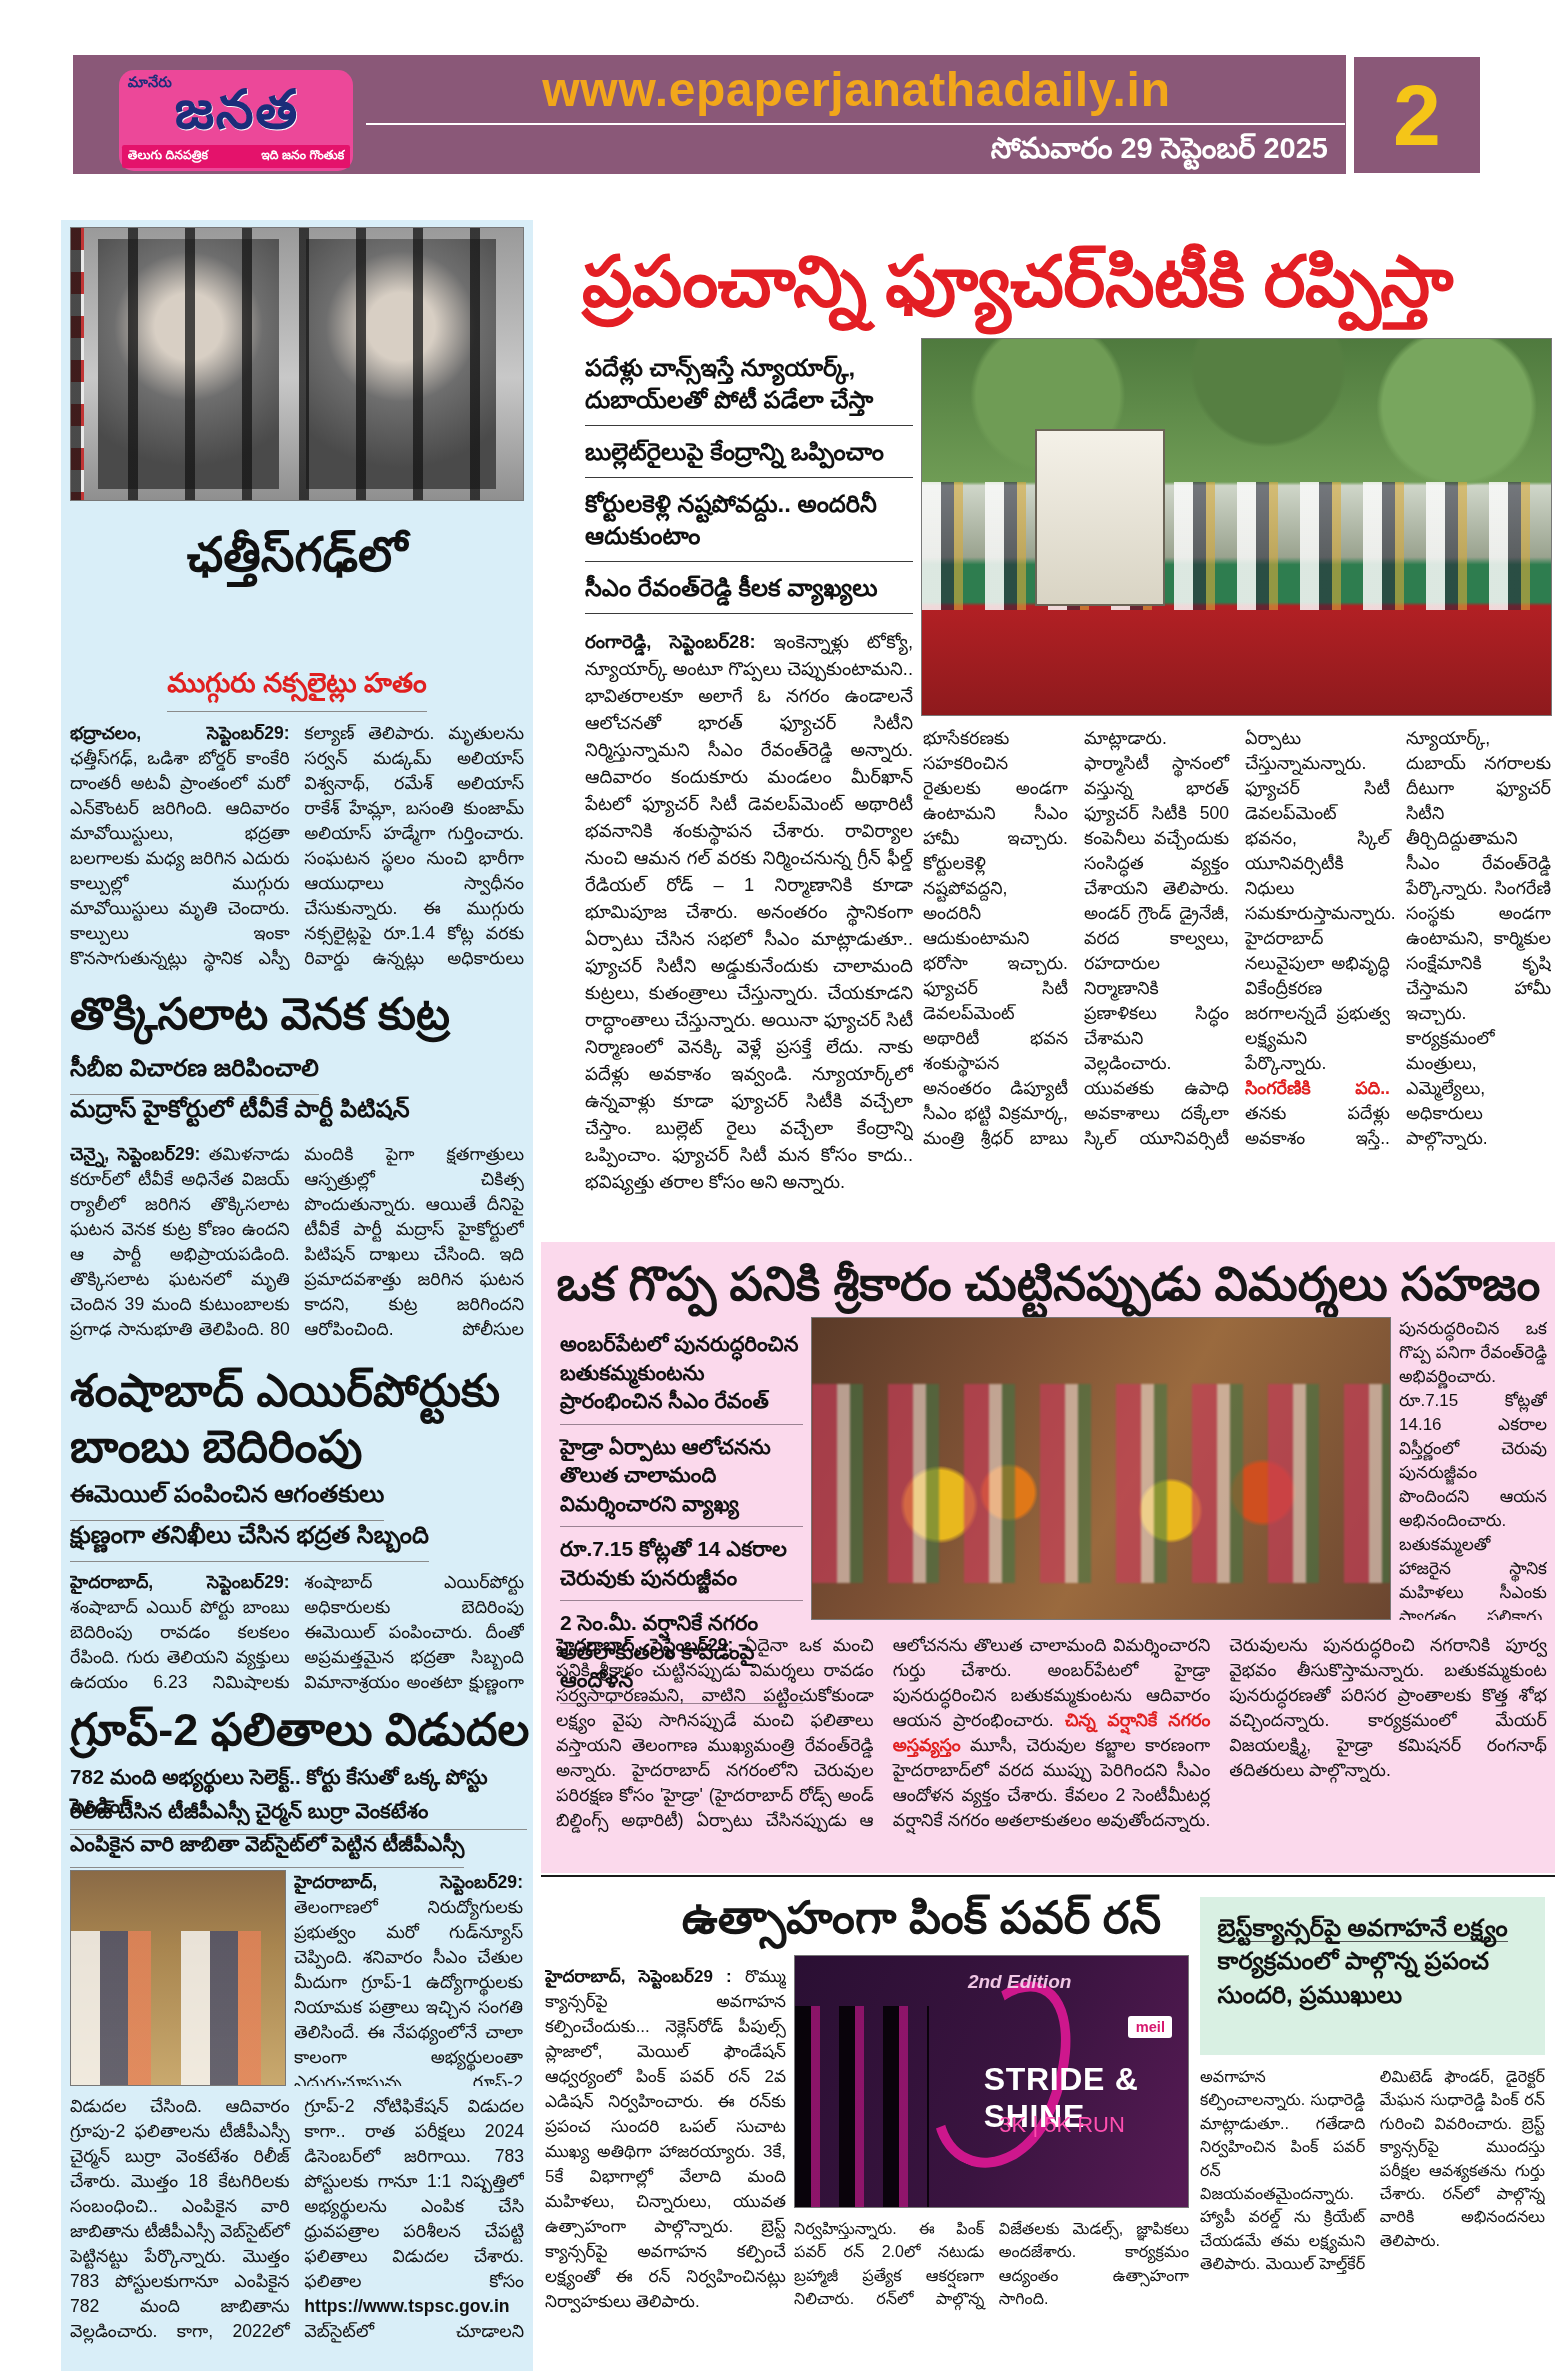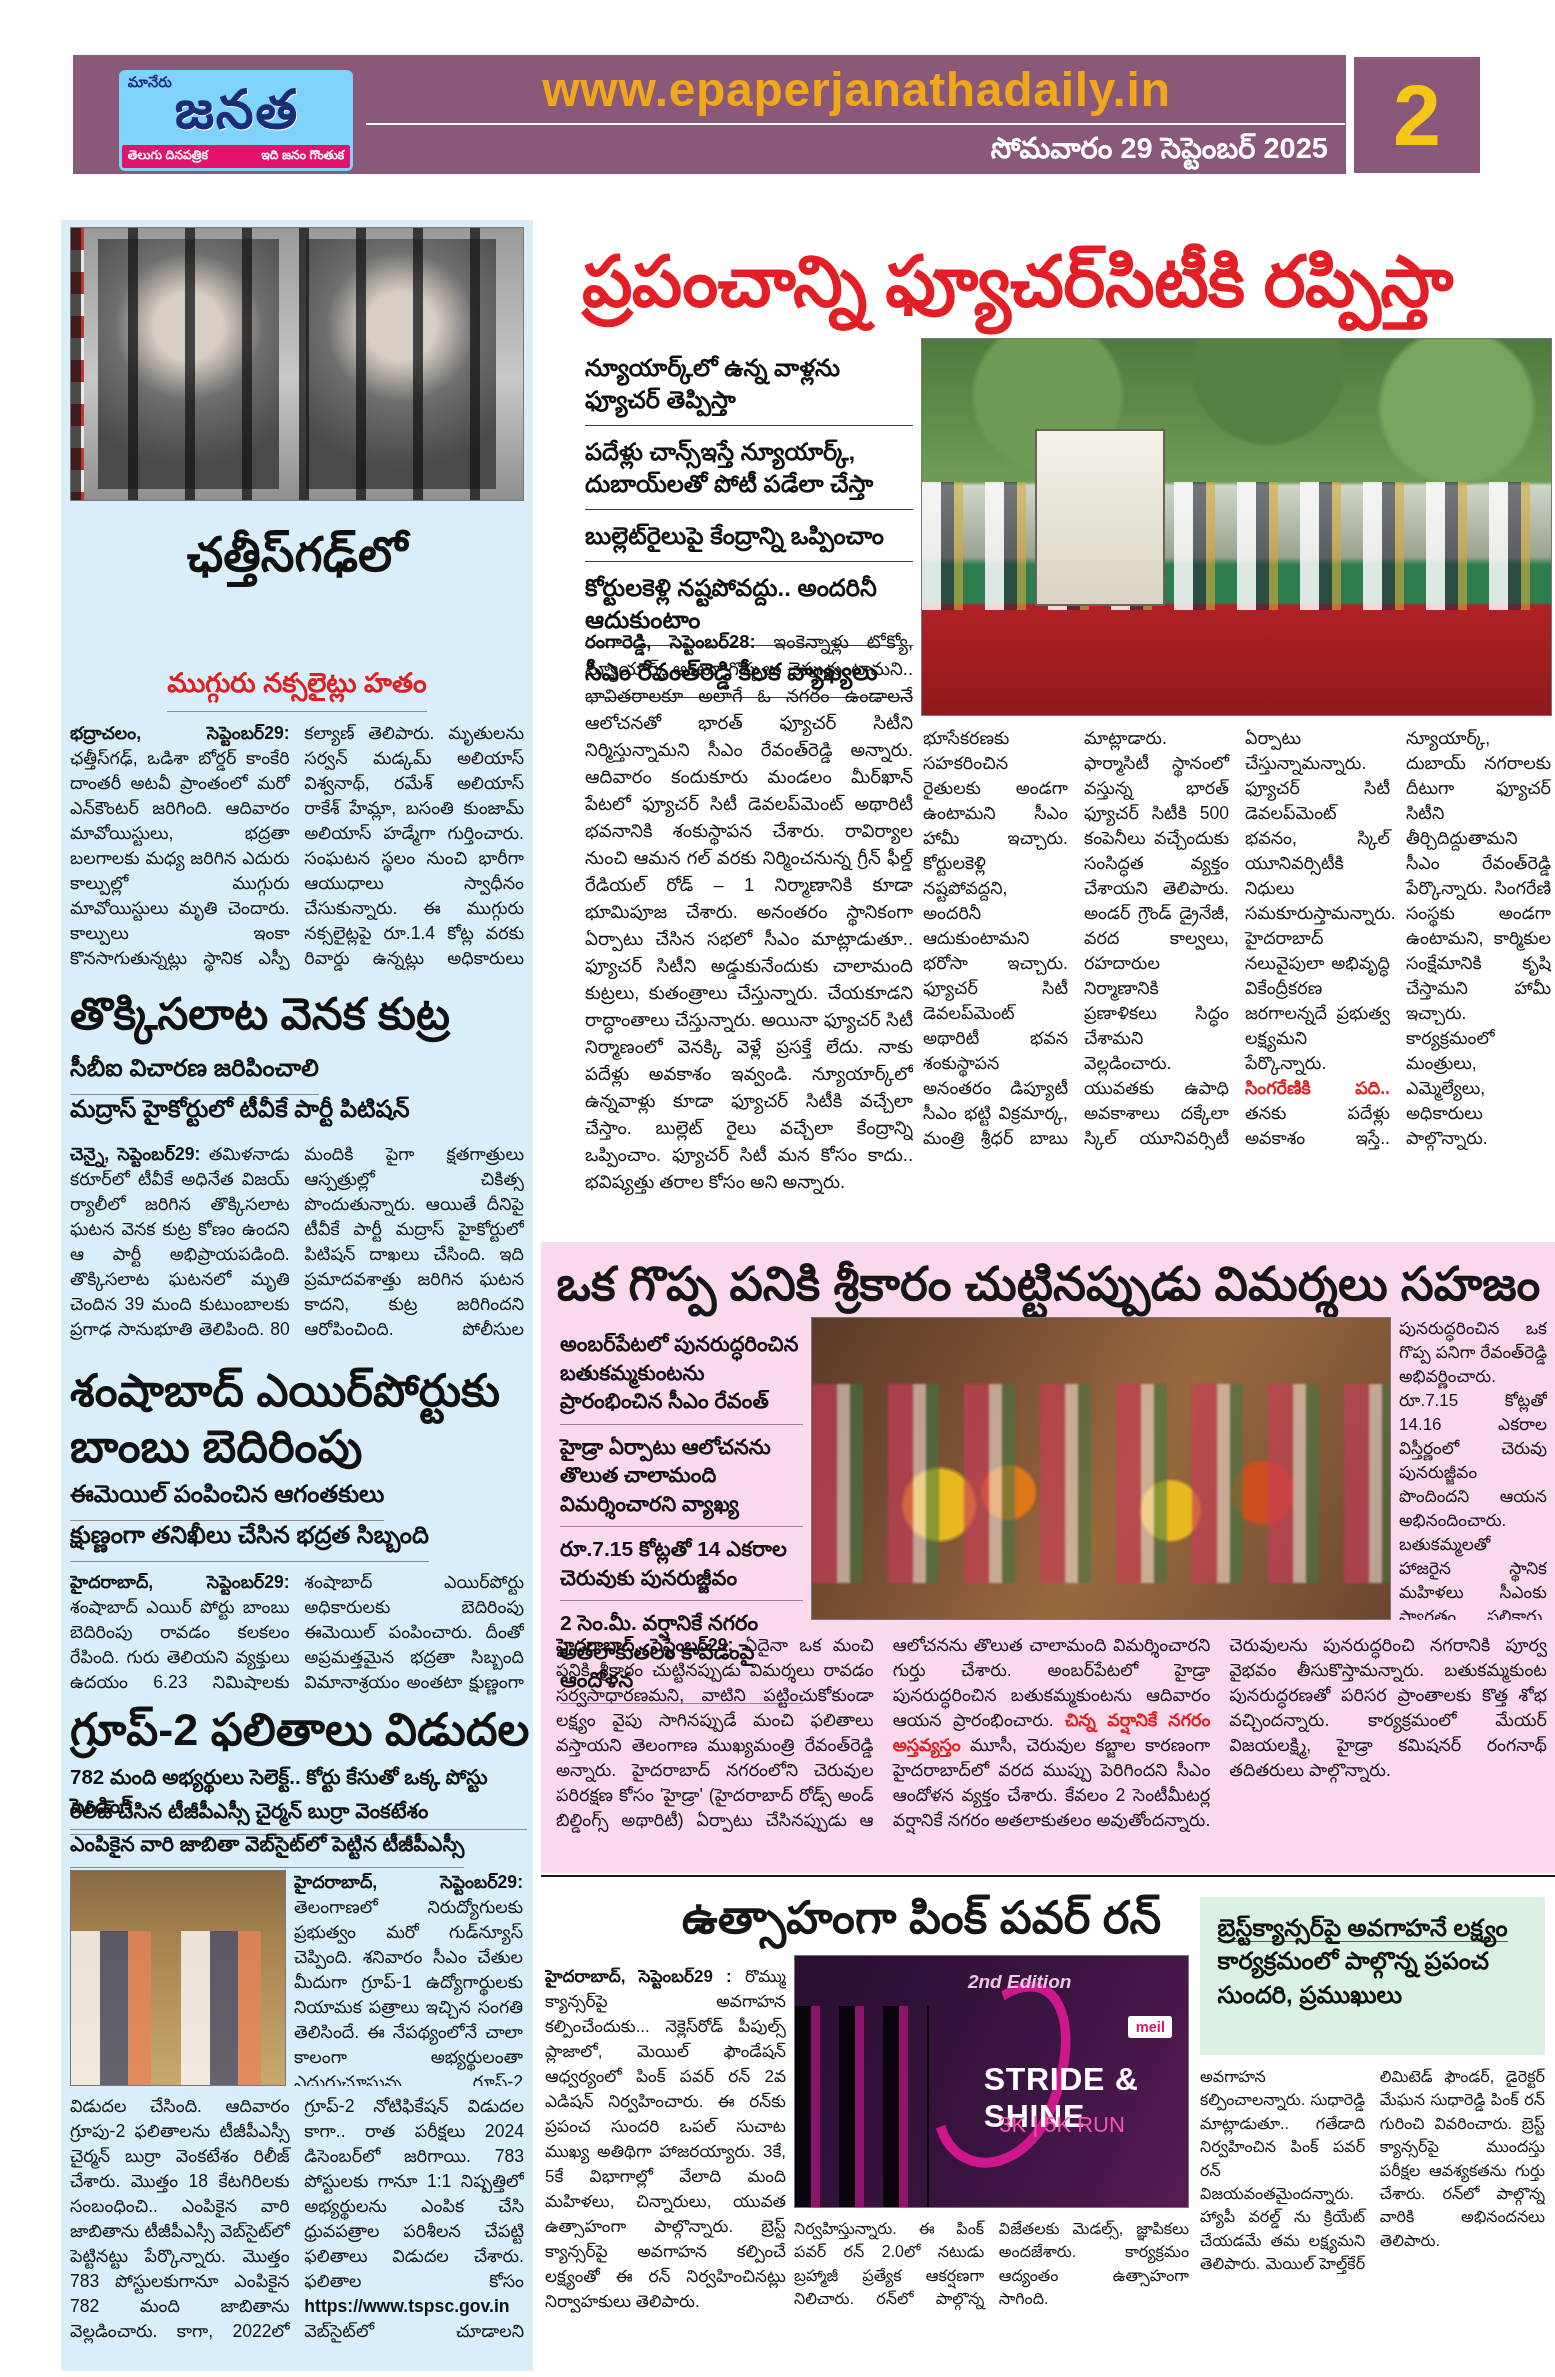--- a/index.html
+++ b/index.html
@@ -4,21 +4,21 @@
 <style>
   html,body{margin:0;padding:0;}
   body{width:1556px;height:2377px;background:#ffffff;font-family:"Liberation Sans",sans-serif;color:#111;position:relative;overflow:hidden;}
   .abs{position:absolute;box-sizing:border-box;}
   .just{text-align:justify;text-justify:inter-word;}
   .clip{overflow:hidden;}
   .dl{font-weight:bold;}
   .redsub{color:#e02020;font-weight:bold;}
   
   .hdr-bar{background:#8a5878;}
-  .logo-box{background:#7dd3fc;border-radius:6px;padding:4.4px 7.3px 0 8.8px;}
+  .logo-box{background:#ec4899;border-radius:15px;padding:4.4px 7.3px 0 8.8px;}
   .logo-small{color:#1b2d7a;font-weight:bold;font-size:14.6px;}
   .logo-main{color:#1b2d7a;font-weight:bold;font-size:54px;line-height:51px;letter-spacing:1.5px;text-shadow:0.7px 0.7px 0 #fff;}
   .logo-strip{background:#e4126b;color:#fff;font-size:12.4px;font-weight:bold;display:flex;justify-content:space-between;padding:2.9px 5.9px;border-radius:2.2px;}
   .site-url{color:#f2a71b;font-size:48px;font-weight:bold;letter-spacing:0.7px;}
   .hdr-rule{background:#ffffff;height:2.2px;}
   .hdr-date{color:#ffffff;font-size:29px;font-weight:bold;text-align:right;}
   .pageno-box{background:#8a5878;display:flex;align-items:center;justify-content:center;}
   .pageno{color:#f5c518;font-size:86px;font-weight:bold;}
   
   .leftcol{background:#d9eef8;}
@@ -173,21 +173,20 @@
   <span class="dl">హైదరాబాద్, సెప్టెంబర్29:</span>
   <span>తెలంగాణలో నిరుద్యోగులకు ప్రభుత్వం మరో గుడ్‌న్యూస్ చెప్పింది. శనివారం సీఎం చేతుల మీదుగా గ్రూప్-1 ఉద్యోగార్థులకు నియామక పత్రాలు ఇచ్చిన సంగతి తెలిసిందే. ఈ నేపథ్యంలోనే చాలా కాలంగా అభ్యర్థులంతా ఎదురుచూస్తున్న గ్రూప్-2 ఫలితాలను టీజీపీఎస్సీ</span>
 </div>
 <div class="abs body-txt just two-col clip" style="left:70px;top:2094px;width:454px;height:271px;">
   <span>విడుదల చేసింది. ఆదివారం గ్రూపు-2 ఫలితాలను టీజీపీఎస్సీ చైర్మన్ బుర్రా వెంకటేశం రిలీజ్ చేశారు. మొత్తం 18 కేటగిరిలకు సంబంధించి.. ఎంపికైన వారి జాబితాను టీజీపీఎస్సీ వెబ్‌సైట్‌లో పెట్టినట్టు పేర్కొన్నారు. మొత్తం 783 పోస్టులకుగానూ ఎంపికైన 782 మంది జాబితాను వెల్లడించారు. కాగా, 2022లో గ్రూప్-2 నోటిఫికేషన్ విడుదల కాగా.. రాత పరీక్షలు 2024 డిసెంబర్‌లో జరిగాయి. 783 పోస్టులకు గానూ 1:1 నిష్పత్తిలో అభ్యర్థులను ఎంపిక చేసి ధ్రువపత్రాల పరిశీలన చేపట్టి ఫలితాలు విడుదల చేశారు. ఫలితాల కోసం </span><span style="font-weight:bold;">https://www.tspsc.gov.in</span><span> వెబ్‌సైట్‌లో చూడాలని పేర్కొన్నారు. తర్వాత వెంటనే గ్రూప్-3 ఫలితాలు వెల్లడయ్యే అవకాశం ఉన్నాయి.</span>
 </div>
 
 <div class="abs main-headline" style="left:582px;top:241px;width:973px;">ప్రపంచాన్ని ఫ్యూచర్‌సిటీకి రప్పిస్తా</div>
 
 <div class="abs" style="left:585px;top:342px;width:328px;">
-  <div class="bullet-item">న్యూయార్క్‌లో ఉన్న వాళ్లను ఫ్యూచర్ తెప్పిస్తా</div>
   <div class="bullet-item">పదేళ్లు చాన్స్‌ఇస్తే న్యూయార్క్, దుబాయ్‌లతో పోటీ పడేలా చేస్తా</div>
   <div class="bullet-item">బుల్లెట్‌రైలుపై కేంద్రాన్ని ఒప్పించాం</div>
   <div class="bullet-item">కోర్టులకెళ్లి నష్టపోవద్దు.. అందరినీ ఆదుకుంటాం</div>
   <div class="bullet-item">సీఎం రేవంత్‌రెడ్డి కీలక వ్యాఖ్యలు</div>
 </div>
 
 <div class="abs ph ph-fcity clip" style="left:921px;top:338px;width:631px;height:378px;">
   <div class="fc-people"></div>
   <div class="fc-plaque"></div>
 </div>

